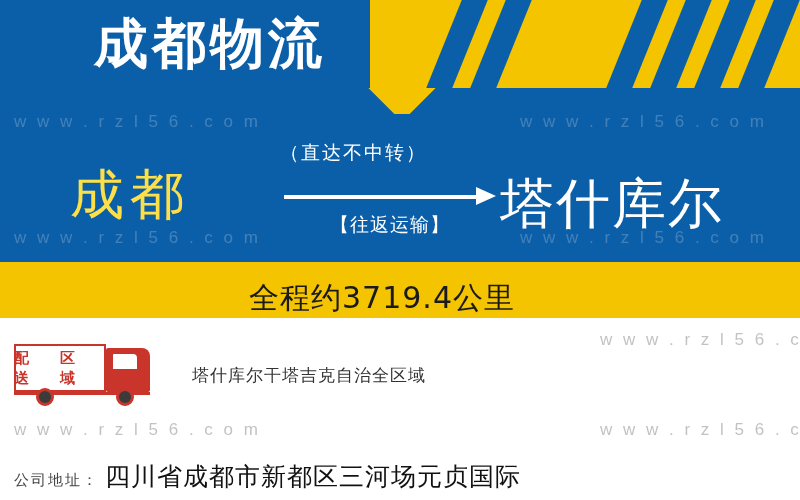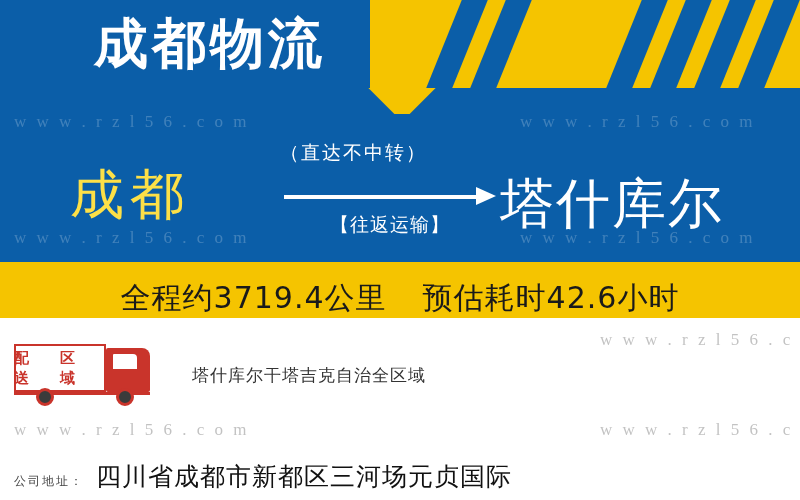--- a/index.html
+++ b/index.html
@@ -58,21 +58,21 @@
     width:56px;height:56px;background:#f5c400;
     transform:rotate(45deg);
   }
   
   .wm{
     position:absolute;
     color:rgba(255,255,255,0.22);
     font-size:17px;
     letter-spacing:3px;
     white-space:nowrap;
-    font-family:Liberation Serif, serif;
+    font-family:Liberation Sans, sans-serif;
     text-align:center;
   }
   .wm-dark{color:rgba(120,120,120,0.45);}
   
   .city-left{
     position:absolute;left:70px;top:159px;
     font-size:54px;color:#fde047;font-weight:normal;
     letter-spacing:6px;
     font-family:"DejaVu Sans","Liberation Sans",sans-serif;
     white-space:nowrap;
@@ -168,26 +168,26 @@
     font-family:"DejaVu Sans","Liberation Sans",sans-serif;
     white-space:nowrap;
     margin-left:16px;
   }
   .addr{
     position:absolute;left:14px;top:142px;width:790px;
     white-space:nowrap;
     font-family:"DejaVu Sans","Liberation Sans",sans-serif;
   }
   .addr-label{
-    font-size:12px;color:#444444;letter-spacing:2px;
+    font-size:15px;color:#444444;letter-spacing:2px;
     vertical-align:baseline;
   }
   .addr-value{
     font-size:25px;color:#111111;letter-spacing:1px;
-    margin-left:12px;vertical-align:baseline;
+    margin-left:6px;vertical-align:baseline;
   }
 </style>
 </head>
 <body>
 
 <div class="poster">
 
   <div class="top-band">
     <div class="top-band-inner"></div>
     <div class="stripes">
@@ -216,21 +216,20 @@
       <div class="arrow-head"></div>
     </div>
     <div class="mid-bottom">【往返运输】</div>
   </div>
 
   <div class="city-right">塔什库尔</div>
 
   <div class="info-band">
     <div class="info-text">全程约3719.4公里</div>
     <span class="info-gap"></span>
-    <div class="info-text">预估耗时42.6小时</div>
   </div>
 
   <div class="bottom">
 
     <div class="truck">
       <div class="truck-body"></div>
       <div class="truck-label">
         <span>配 送</span>
         <span>区 域</span>
       </div>

